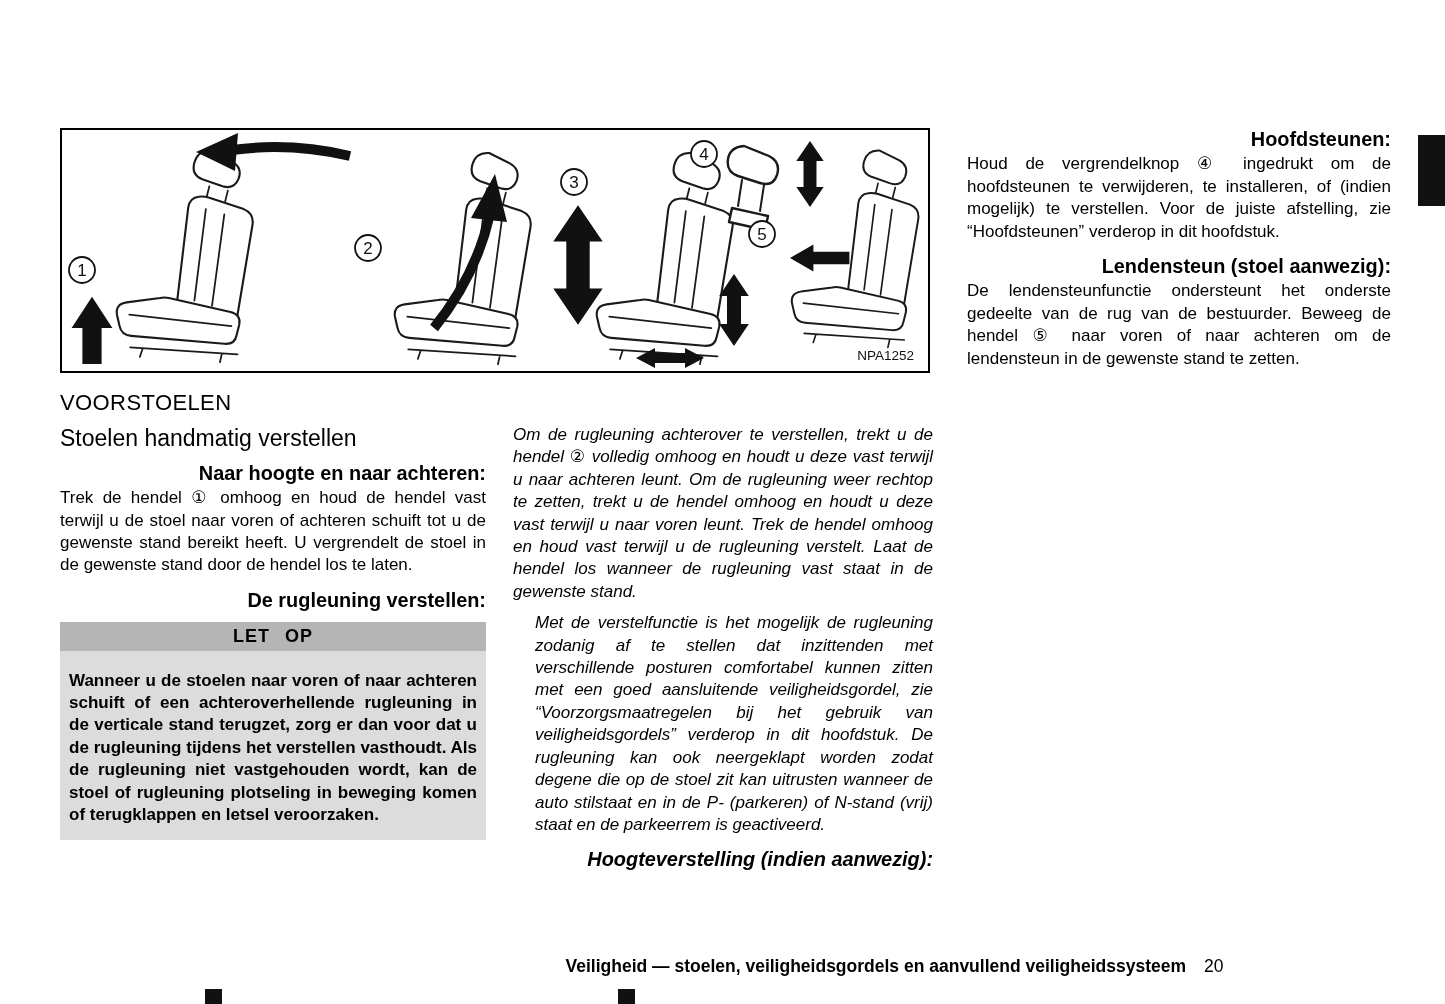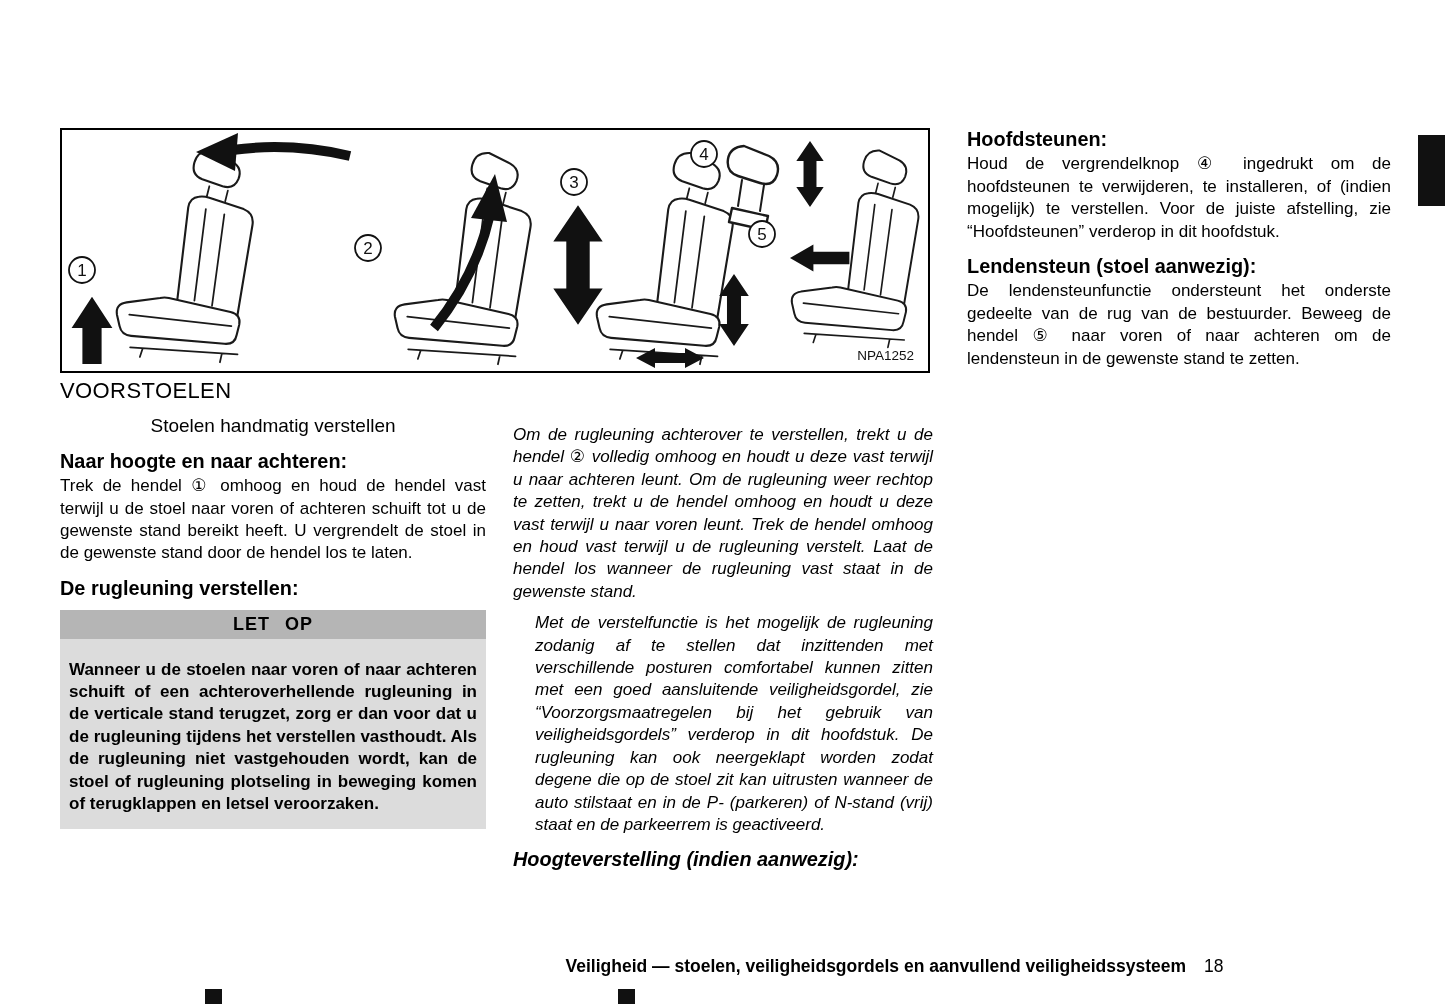--- a/index.html
+++ b/index.html
@@ -15,35 +15,35 @@
   svg .ln { fill:none; stroke:#1a1a1a; stroke-width:2; stroke-linecap:round; }
   svg .solid { fill:#111; stroke:none; }
   svg .thick { fill:none; stroke:#111; stroke-width:10; stroke-linecap:butt; }
   svg .callout-circle { fill:#fff; stroke:#111; stroke-width:1.8; }
   svg text.callout-num { font-size:17px; text-anchor:middle; fill:#111;
     font-family:"Liberation Sans","DejaVu Sans",sans-serif; }
   svg text.fig-code { font-size:13.5px; fill:#111; text-anchor:end;
     font-family:"Liberation Sans","DejaVu Sans",sans-serif; }
 
   .col { position:absolute; font-size:17px; line-height:22.4px; text-align:justify; }
-  .col-left  { left:60px;  top:380px; width:426px; }
+  .col-left  { left:60px;  top:392px; width:426px; }
   .col-mid   { left:513px; top:424px; width:420px;font-style:italic; }
   .col-right { left:967px; top:128px; width:424px; }
 
   .h-title { font-size:22px; font-weight:400; letter-spacing:.4px; text-align:left; }
-  .h-sub   { font-size:19px; font-weight:400; margin-top:13px; text-align:center; }
-  .h-bold  { font-weight:bold; margin-top:12px; margin-bottom:3px; text-align:left; }
+  .h-sub   { font-size:23px; font-weight:400; margin-top:13px; text-align:left; }
+  .h-bold  { font-weight:bold; margin-top:12px; margin-bottom:3px; text-align:right; }
   .h-bold.first { margin-top:0; }
   p.body   { margin-bottom:4px; }
   p.body + p.body { margin-top:9px;margin-left:22px; }
 
   .warning { margin-top:11px; background:var(--warning-body-bg,#dcdcdc); }
   .warning-header { background:var(--warning-header-bg,#b5b5b5); text-align:center;
     font-weight:bold; font-size:18px; letter-spacing:1px; word-spacing:9px; padding:3px 0; }
-  .warning-body { font-weight:bold; padding:0 9px 13px 9px; text-align:justify;margin-top:20px; }
+  .warning-body { font-weight:bold; padding:19px 9px 13px 9px; text-align:justify; }
 
   .chapter-tab { position:absolute; right:0; top:135px; width:27px; height:71px;
     background:var(--tab-black,#111); }
 
   .footer { position:absolute; top:956px; left:400px; right:56px;
     display:flex; justify-content:center; align-items:baseline; gap:18px; }
   .footer-title { font-weight:bold; font-size:17.5px; }
   .footer-num { font-size:17.5px; }
 
   .crop-mark { position:absolute; bottom:0; width:17px; height:15px; background:#111; }
@@ -144,17 +144,17 @@
 
 <div class="col col-right">
   <h3 class="h-bold first">Hoofdsteunen:</h3>
   <p class="body">Houd de vergrendelknop ④ ingedrukt om de hoofdsteunen te verwijderen, te installeren, of (indien mogelijk) te verstellen. Voor de juiste afstelling, zie “Hoofdsteunen” verderop in dit hoofdstuk.</p>
   <h3 class="h-bold">Lendensteun (stoel aanwezig):</h3>
   <p class="body">De lendensteunfunctie ondersteunt het onderste gedeelte van de rug van de bestuurder. Beweeg de hendel ⑤ naar voren of naar achteren om de lendensteun in de gewenste stand te zetten.</p>
 </div>
 
 <div class="footer">
   <span class="footer-title">Veiligheid — stoelen, veiligheidsgordels en aanvullend veiligheidssysteem</span>
-  <span class="footer-num">18</span>
+  <span class="footer-num">20</span>
 </div>
 
 <div class="crop-mark m1"></div>
 <div class="crop-mark m2"></div>
 
 </body></html>

